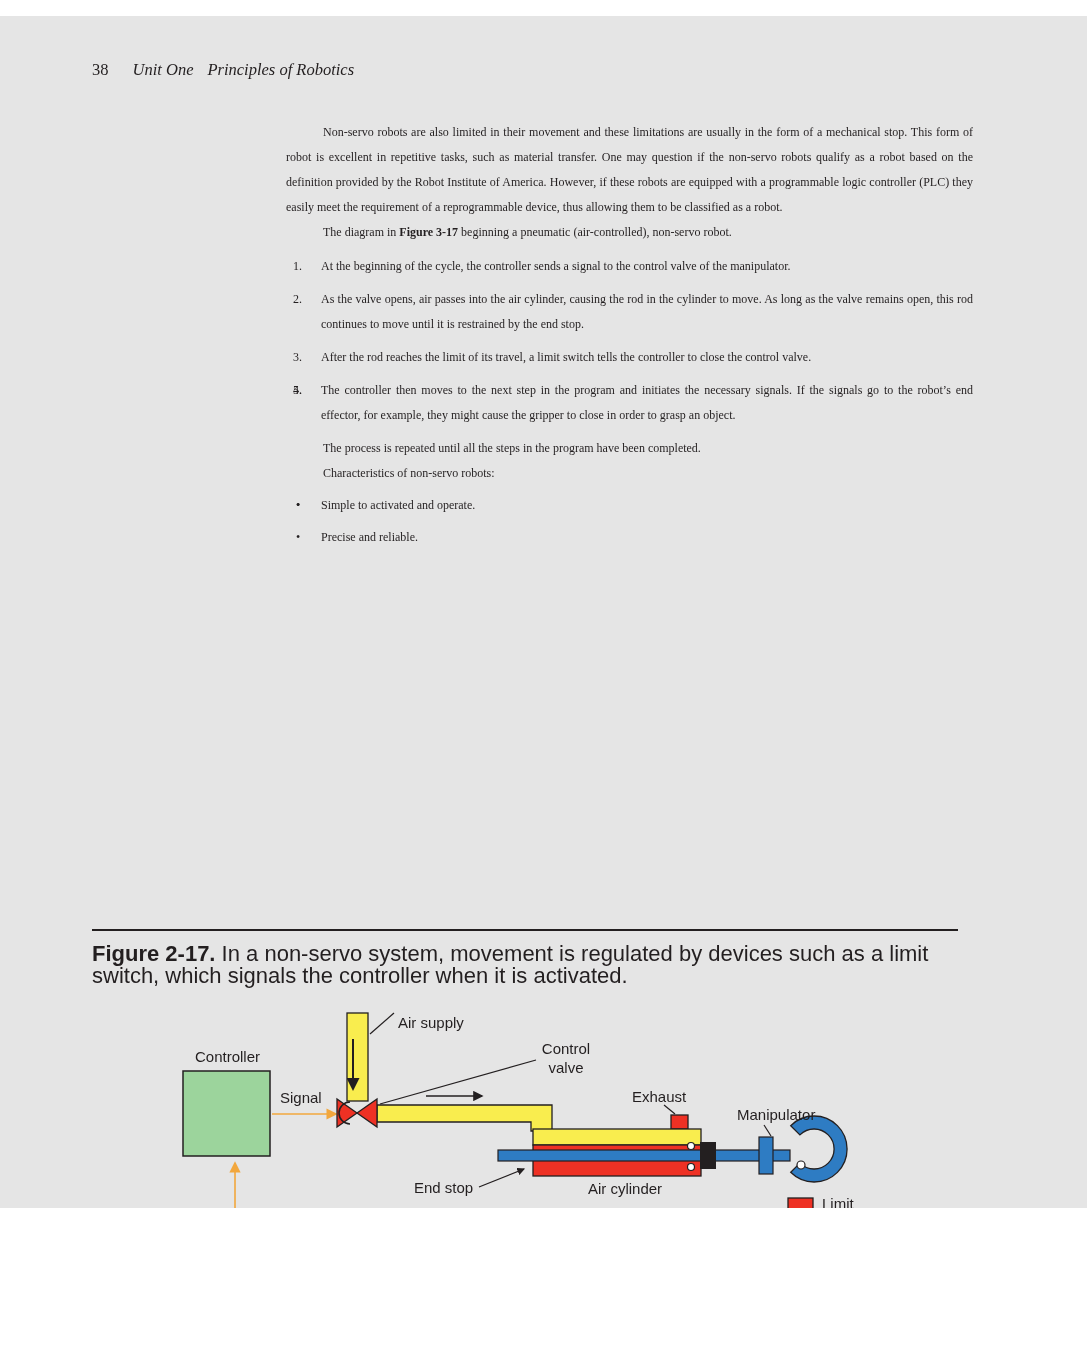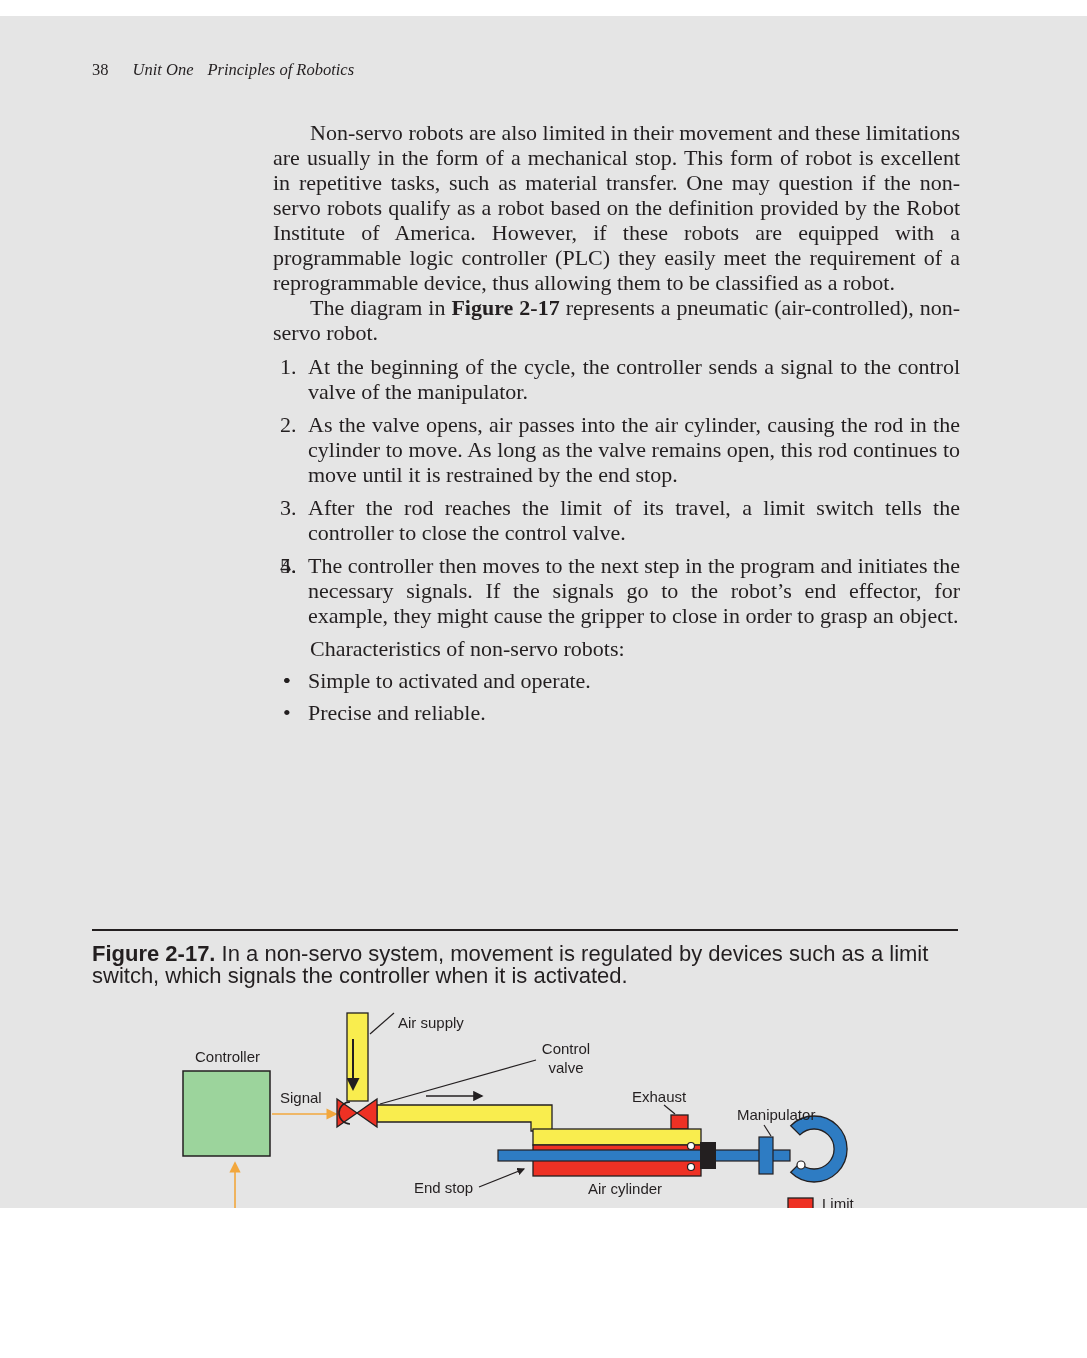--- a/index.html
+++ b/index.html
@@ -6,21 +6,21 @@
   html,body { background:#ffffff; }
   .page {
     position:relative; width:1087px; height:1192px; background:#e5e5e5;
     font-family:"Liberation Serif", serif; color:#231f20; overflow:hidden;margin-top:16px;
   }
   .running-head { position:absolute; left:92px; top:44px; font-size:16.5px; white-space:nowrap; }
   .running-head .pagenum { font-style:normal; margin-right:24px; }
   .running-head .unit { font-style:italic; margin-right:14px; }
   .running-head .booktitle { font-style:italic; }
 
-  .body-text { position:absolute; left:273px; top:104px; width:687px; font-size:22px; line-height:25px; }
+  .body-text { position:absolute; left:286px; top:104px; width:687px; font-size:12px; line-height:25px; }
   p.indent { text-indent:37px; text-align:justify; }
   .steps { margin-top:9px; }
   .step { position:relative; padding-left:35px; text-align:justify; margin-bottom:8px; }
   .step-num { position:absolute; left:7px; }
   .para-process { text-indent:37px; text-align:justify; }
   .para-char { text-indent:37px; }
   .bullets { margin-top:7px; }
   .bullet { position:relative; padding-left:35px; margin-bottom:7px; }
   .bullet .dot { position:absolute; left:10px; }
 
@@ -39,21 +39,21 @@
 <body>
 
 <div class="page">
 
   <header class="running-head">
     <span class="pagenum">38</span><span class="unit">Unit One</span><span class="booktitle">Principles of Robotics</span>
   </header>
 
   <main class="body-text">
     <p class="indent">Non-servo robots are also limited in their movement and these limitations are usually in the form of a mechanical stop. This form of robot is excellent in repetitive tasks, such as material transfer. One may question if the non-servo robots qualify as a robot based on the definition provided by the Robot Institute of America. However, if these robots are equipped with a programmable logic controller (PLC) they easily meet the requirement of a reprogrammable device, thus allowing them to be classified as a robot.</p>
-    <p class="indent"><span>The diagram in </span><b>Figure 2-17</b><span> represents a pneumatic (air-controlled), non-servo robot.</span></p>
+    <p class="indent"><span>The diagram in </span><b>Figure 3-17</b><span> beginning a pneumatic (air-controlled), non-servo robot.</span></p>
 
     <div class="steps">
       <div class="step">
         <span class="step-num">1.</span>
         <span>At the beginning of the cycle, the controller sends a signal to the control valve of the manipulator.</span>
       </div>
       <div class="step">
         <span class="step-num">2.</span>
         <span>As the valve opens, air passes into the air cylinder, causing the rod in the cylinder to move. As long as the valve remains open, this rod continues to move until it is restrained by the end stop.</span>
       </div>
@@ -63,20 +63,21 @@
       </div>
       <div class="step">
         <span class="step-num">4.</span>
       </div>
       <div class="step">
         <span class="step-num">5.</span>
         <span>The controller then moves to the next step in the program and initiates the necessary signals. If the signals go to the robot’s end effector, for example, they might cause the gripper to close in order to grasp an object.</span>
       </div>
     </div>
 
+    <p class="para-process">The process is repeated until all the steps in the program have been completed.</p>
     <p class="para-char">Characteristics of non-servo robots:</p>
 
     <div class="bullets">
       <div class="bullet">
         <span class="dot">•</span>
       </div>
       <div class="bullet">
         <span class="dot">•</span>
         <span>Simple to activated and operate.</span>
       </div>

